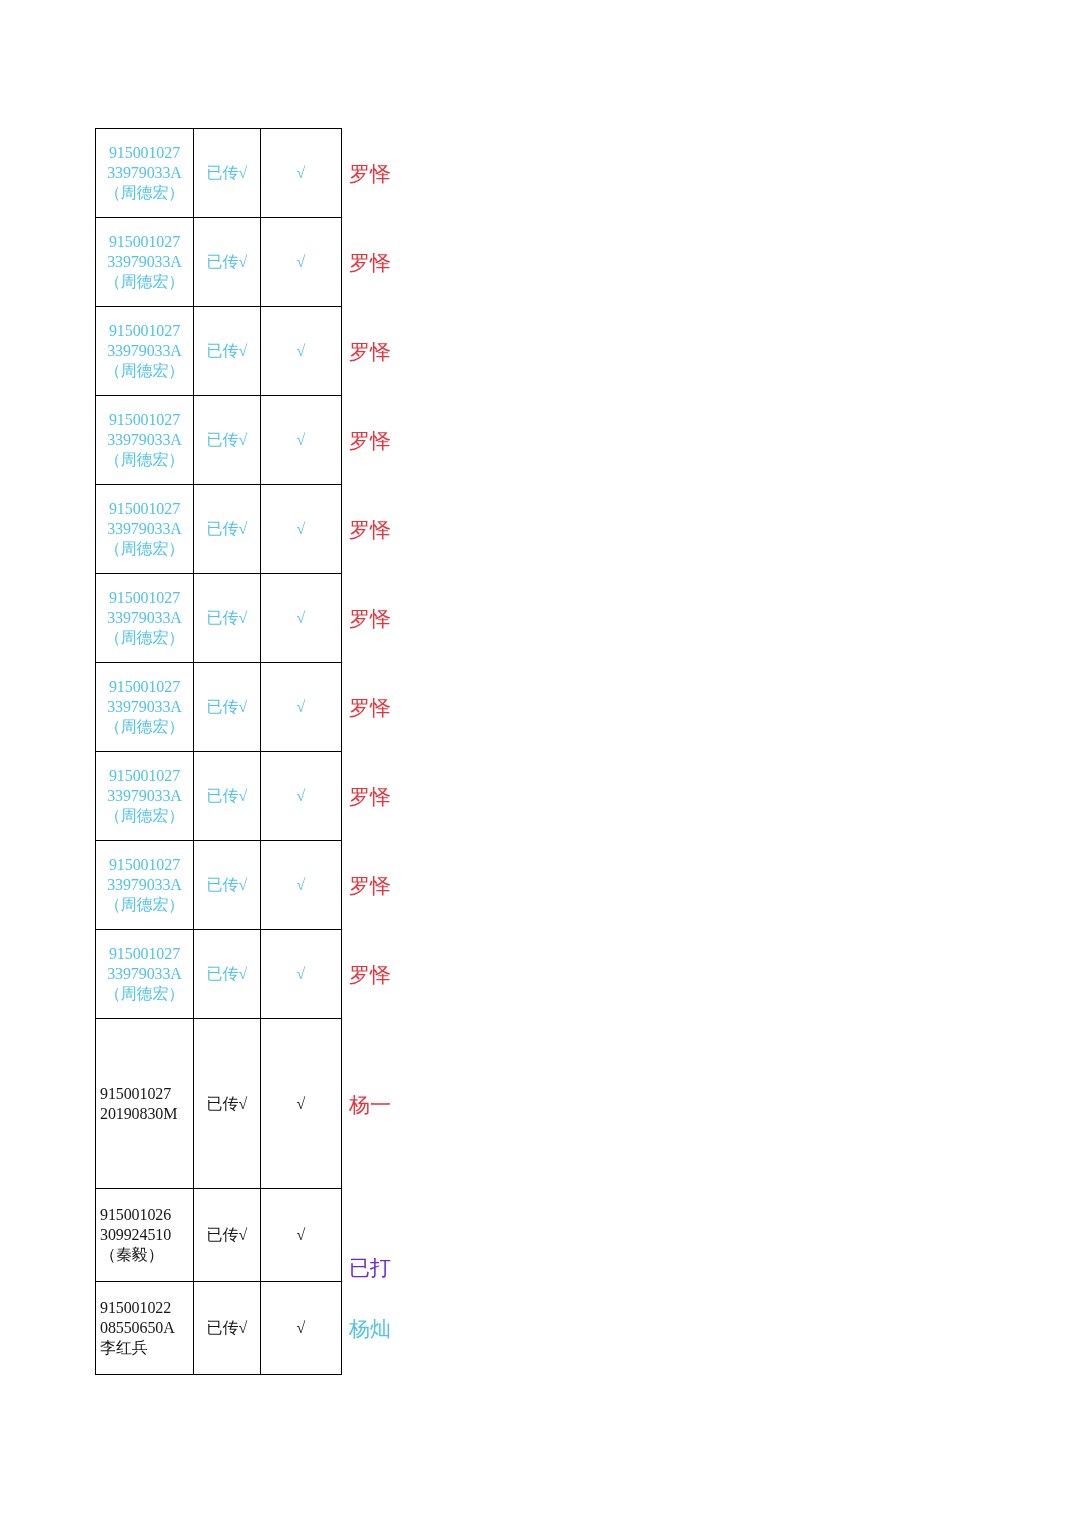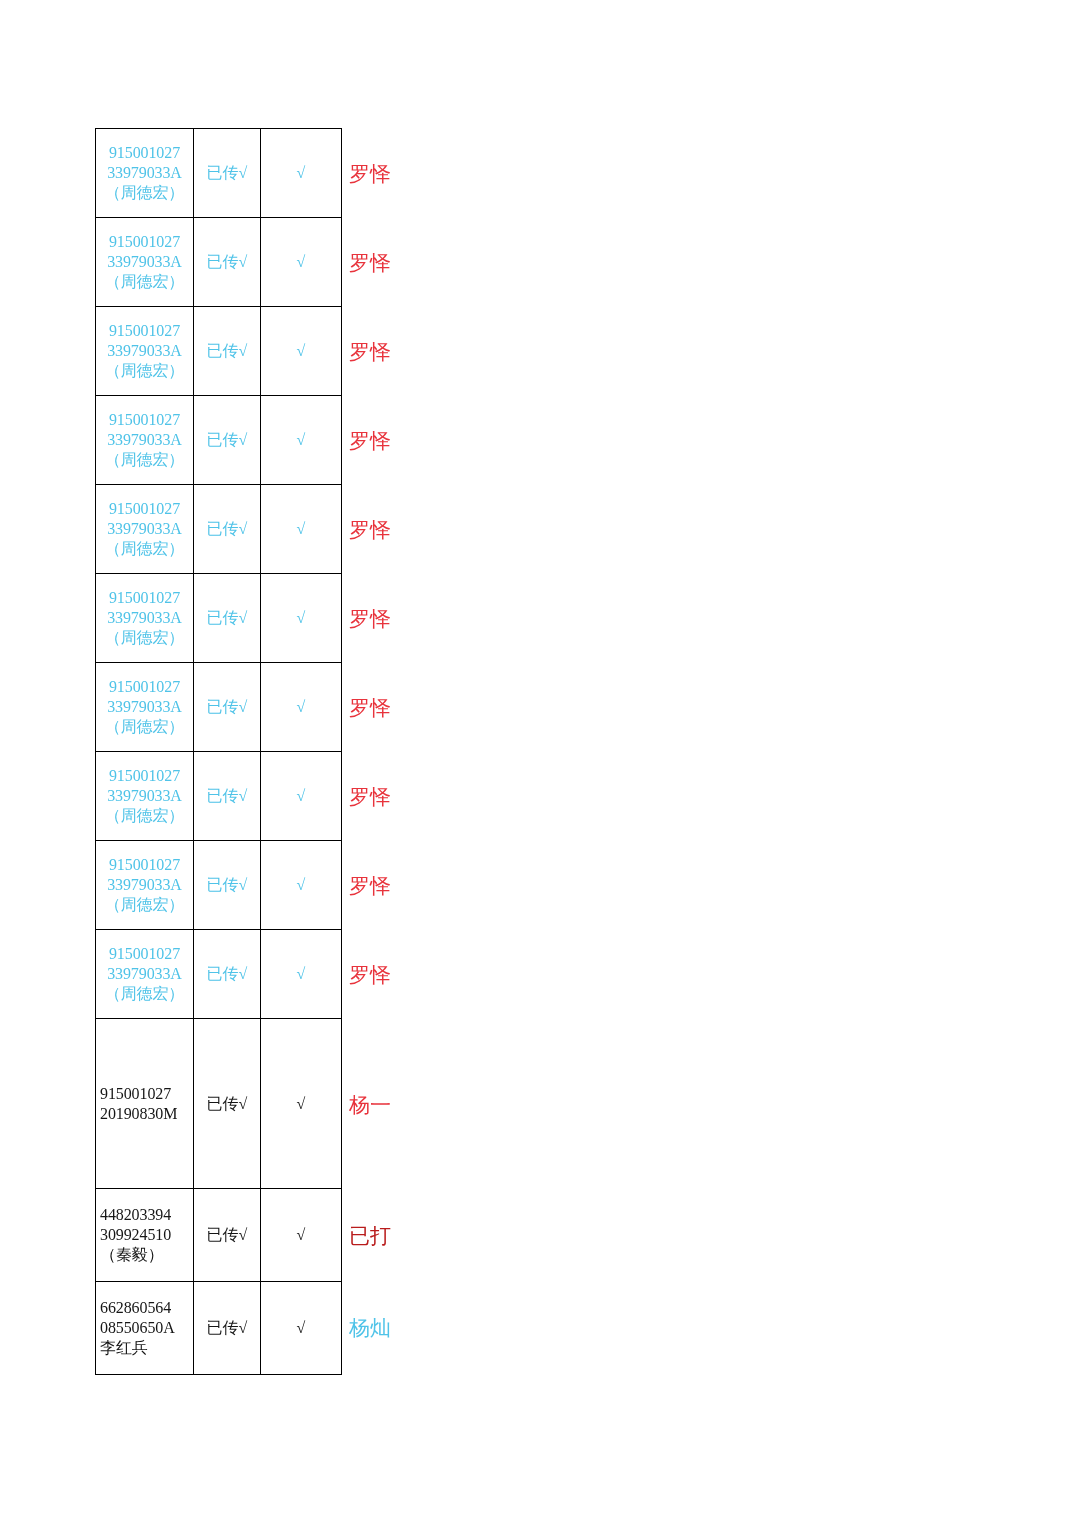--- a/index.html
+++ b/index.html
@@ -143,24 +143,24 @@
           <td class="cell-id" style="color: rgb(79, 195, 232);"><span style="display: block;">915001027</span><span style="display: block;">33979033A</span><span style="display: block;">（周德宏）</span></td>
           <td class="cell-up" style="color: rgb(79, 195, 232);"><span>已传√</span></td>
           <td class="cell-chk" style="color: rgb(79, 195, 232);"><span>√</span><span class="name-overflow" style="color: rgb(232, 51, 60);">罗怿</span></td>
         </tr>
         <tr style="height: 170px;">
           <td class="cell-id" style="color: rgb(22, 22, 22);"><span class="id-line-left">915001027</span><span class="id-line-left">20190830M</span></td>
           <td class="cell-up" style="color: rgb(22, 22, 22);"><span>已传√</span></td>
           <td class="cell-chk" style="color: rgb(22, 22, 22);"><span>√</span><span class="name-overflow" style="color: rgb(232, 51, 60);">杨一</span></td>
         </tr>
         <tr style="height: 93px;">
-          <td class="cell-id" style="color: rgb(22, 22, 22);"><span class="id-line-left">448203394</span><span class="id-line-left">309924510</span><span class="id-line-left">（秦毅）</span></td>
+          <td class="cell-id" style="color: rgb(22, 22, 22);"><span class="id-line-left">915001026</span><span class="id-line-left">309924510</span><span class="id-line-left">（秦毅）</span></td>
           <td class="cell-up" style="color: rgb(22, 22, 22);"><span>已传√</span></td>
-          <td class="cell-chk" style="color: rgb(22, 22, 22);"><span>√</span><span class="name-overflow" style="color: #b91c1c;">已打</span></td>
+          <td class="cell-chk" style="color: rgb(22, 22, 22);"><span>√</span><span class="name-overflow" style="color: #6d28d9; margin-top: 32px;">已打</span></td>
         </tr>
         <tr style="height: 93px;">
-          <td class="cell-id" style="color: rgb(22, 22, 22);"><span class="id-line-left">662860564</span><span class="id-line-left">08550650A</span><span class="id-line-left">李红兵</span></td>
+          <td class="cell-id" style="color: rgb(22, 22, 22);"><span class="id-line-left">915001022</span><span class="id-line-left">08550650A</span><span class="id-line-left">李红兵</span></td>
           <td class="cell-up" style="color: rgb(22, 22, 22);"><span>已传√</span></td>
-          <td class="cell-chk" style="color: rgb(22, 22, 22);"><span>√</span><span class="name-overflow" style="color: rgb(79, 195, 232); font-family: Liberation Serif, serif;">杨灿</span></td>
+          <td class="cell-chk" style="color: rgb(22, 22, 22);"><span>√</span><span class="name-overflow" style="color: rgb(79, 195, 232);">杨灿</span></td>
         </tr>
       </tbody>
   </table>
 </div>
 
 </body></html>

